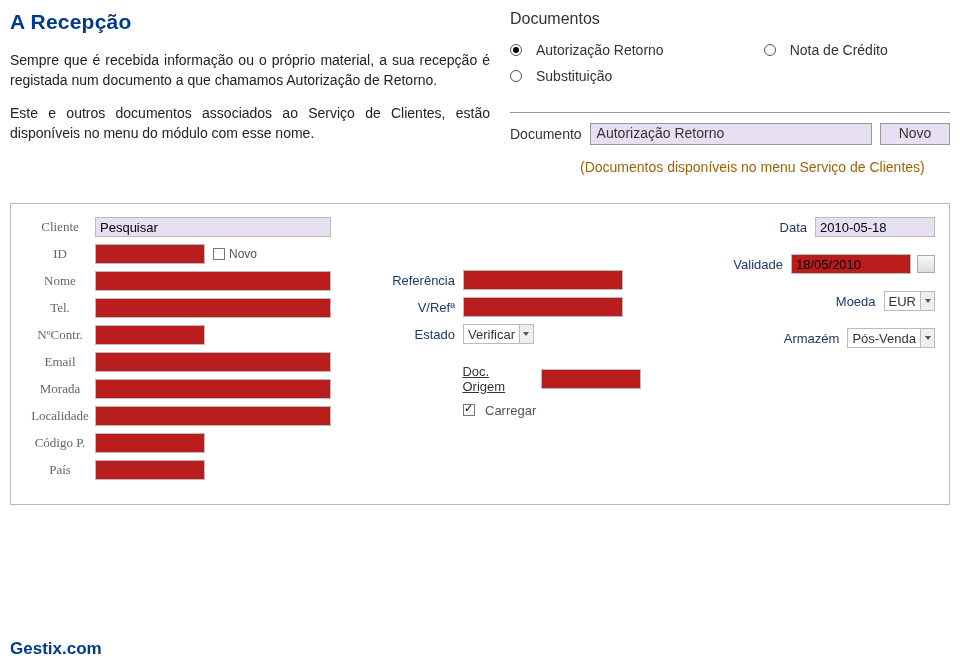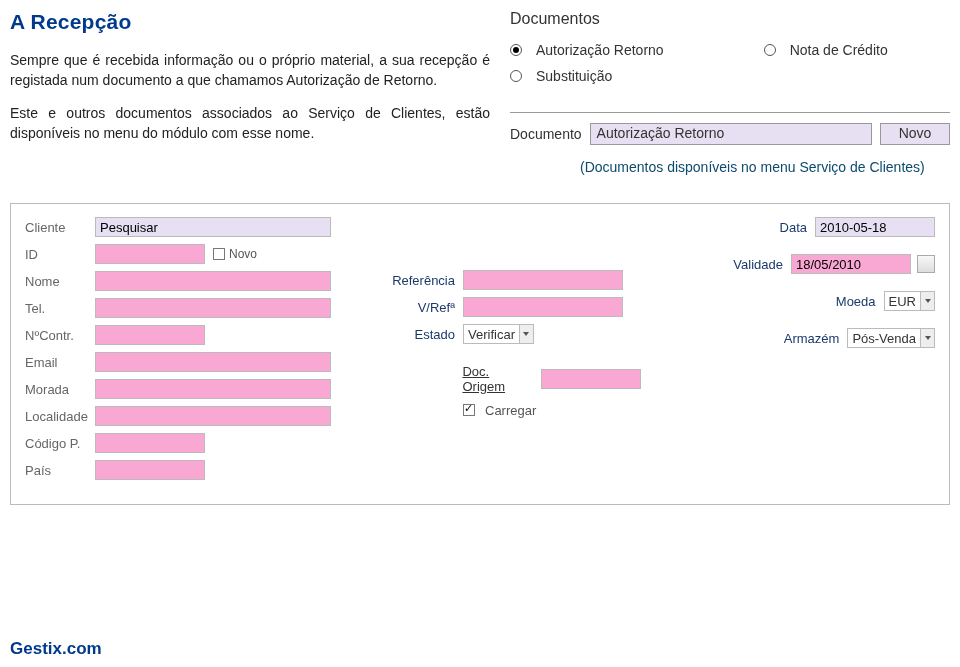--- a/index.html
+++ b/index.html
@@ -112,21 +112,21 @@
       background: #e6e0f2;
       border: 1px solid #999;
       font-size: 14px;
       padding: 1px 6px;
       text-align: center;
       font-family: Arial, sans-serif;
     }
     .caption {
       font-family: Arial, sans-serif;
       font-size: 14px;
-      color: #0c4a6e;
+      color: #a16207;
       margin-top: 14px;
       margin-left: 70px;
     }
 
     
     .form-panel {
       margin-top: 28px;
       border: 1px solid #bbb;
       padding: 12px 14px 18px 14px;
       background: #fff;
@@ -144,23 +144,24 @@
     }
     .field-row2 {
       display: flex;
       align-items: center;
       margin-bottom: 5px;
       min-height: 22px;
       justify-content: flex-end;
     }
     .lbl-a {
       width: 70px;
-      font-family: Liberation Sans, sans-serif;
+      font-family: Liberation Serif, serif;
       font-size: 13px;
       color: #666;
+      text-align: center;
     }
     .lbl-b {
       width: 92px;
       font-family: Arial, sans-serif;
       font-size: 13px;
       color: #1b3a6b;
       text-align: right;
       padding-right: 8px;
     }
     .lbl-b.two-line {
@@ -170,21 +171,21 @@
       width: 70px;
       font-family: Arial, sans-serif;
       font-size: 13px;
       color: #1b3a6b;
       text-align: right;
       padding-right: 8px;
     }
     .inp {
       height: 20px;
       border: 1px solid #bbb;
-      background: #f9a8d4;
+      background: #b91c1c;
       font-size: 13px;
       padding: 1px 4px;
       font-family: Arial, sans-serif;
     }
     .inp.filled { background: #e6e0f2; }
     .inp-short { width: 110px; }
     .inp-a { width: 236px; }
     .inp-b { width: 160px; }
     .inp-c { width: 120px; }
     .checkbox-wrap {

